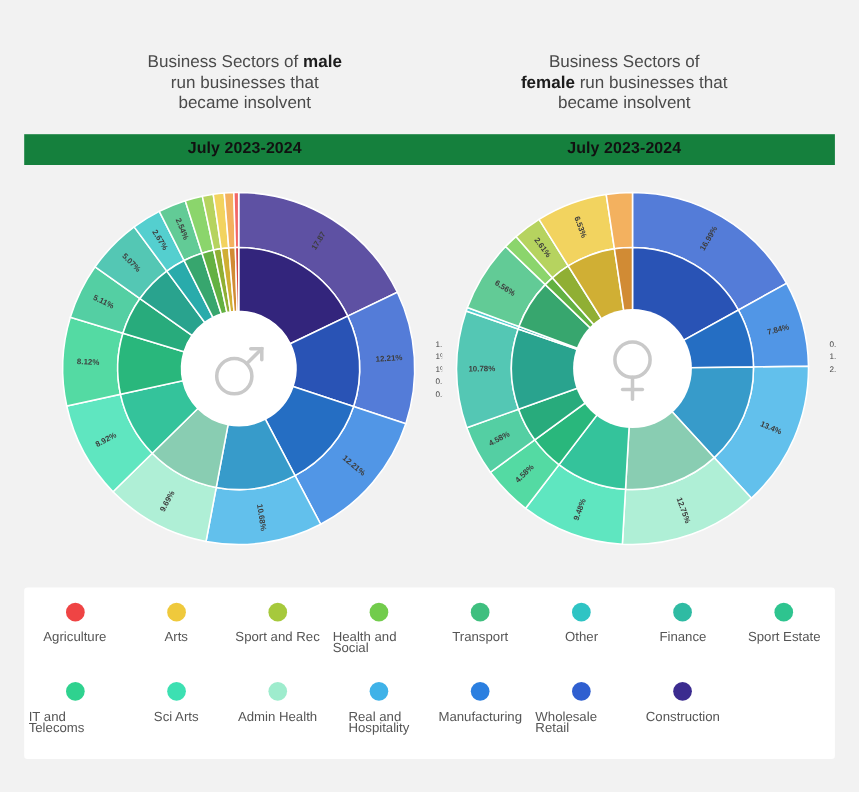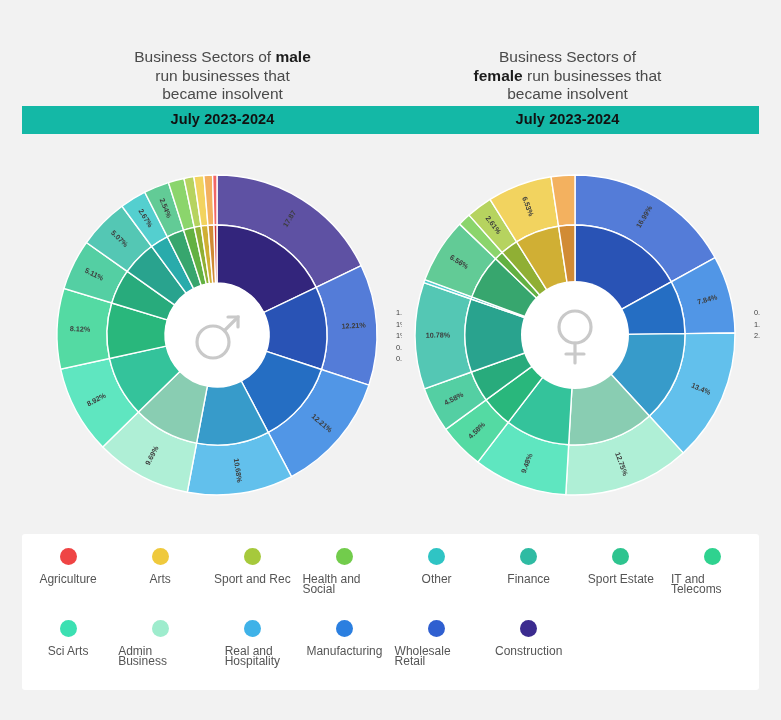--- a/index.html
+++ b/index.html
@@ -20,23 +20,23 @@
     font-size: 15.5px;
     line-height: 18.5px;
     color: #4a4a4a;
     font-weight: 400;
   }
   .title-col b { color: #1c1c1c; font-weight: 700; }
   #title-male   { left: 55px;  width: 335px; }
   #title-female { left: 400px; width: 335px; }
 
   .subbar {
-    position: absolute; left: 22px; top: 106px;
+    position: absolute; left: 22px; top: 122px;
     width: 737px; height: 28px;
-    background: #14b8a6;
+    background: #15803d;
   }
   .subbar-label {
     position: absolute; top: 5px;
     text-align: center;
     font-size: 14.5px;
     font-weight: 700;
     color: #111;
     letter-spacing: 0.1px;
   }
   #period-male   { left: 33px;  width: 335px; }
@@ -257,20 +257,24 @@
         </div>
         <div class="legend-item">
           <div class="legend-dot" style="background: rgb(166, 201, 60);"></div>
           <div class="legend-text">Sport and Rec</div>
         </div>
         <div class="legend-item">
           <div class="legend-dot" style="background: rgb(114, 204, 76);"></div>
           <div class="legend-text">Health and Social</div>
         </div>
         <div class="legend-item">
+          <div class="legend-dot" style="background: rgb(63, 191, 127);"></div>
+          <div class="legend-text">Transport</div>
+        </div>
+        <div class="legend-item">
           <div class="legend-dot" style="background: rgb(47, 196, 196);"></div>
           <div class="legend-text">Other</div>
         </div>
         <div class="legend-item">
           <div class="legend-dot" style="background: rgb(47, 187, 163);"></div>
           <div class="legend-text">Finance</div>
         </div>
         <div class="legend-item">
           <div class="legend-dot" style="background: rgb(46, 196, 143);"></div>
           <div class="legend-text">Sport Estate</div>
@@ -278,21 +282,21 @@
         <div class="legend-item">
           <div class="legend-dot" style="background: rgb(47, 210, 143);"></div>
           <div class="legend-text">IT and Telecoms</div>
         </div>
         <div class="legend-item">
           <div class="legend-dot" style="background: rgb(60, 224, 178);"></div>
           <div class="legend-text">Sci Arts</div>
         </div>
         <div class="legend-item">
           <div class="legend-dot" style="background: rgb(158, 236, 205);"></div>
-          <div class="legend-text">Admin Business</div>
+          <div class="legend-text">Admin Health</div>
         </div>
         <div class="legend-item">
           <div class="legend-dot" style="background: rgb(63, 178, 232);"></div>
           <div class="legend-text">Real and
 Hospitality</div>
         </div>
         <div class="legend-item">
           <div class="legend-dot" style="background: rgb(43, 127, 224);"></div>
           <div class="legend-text">Manufacturing</div>
         </div>

